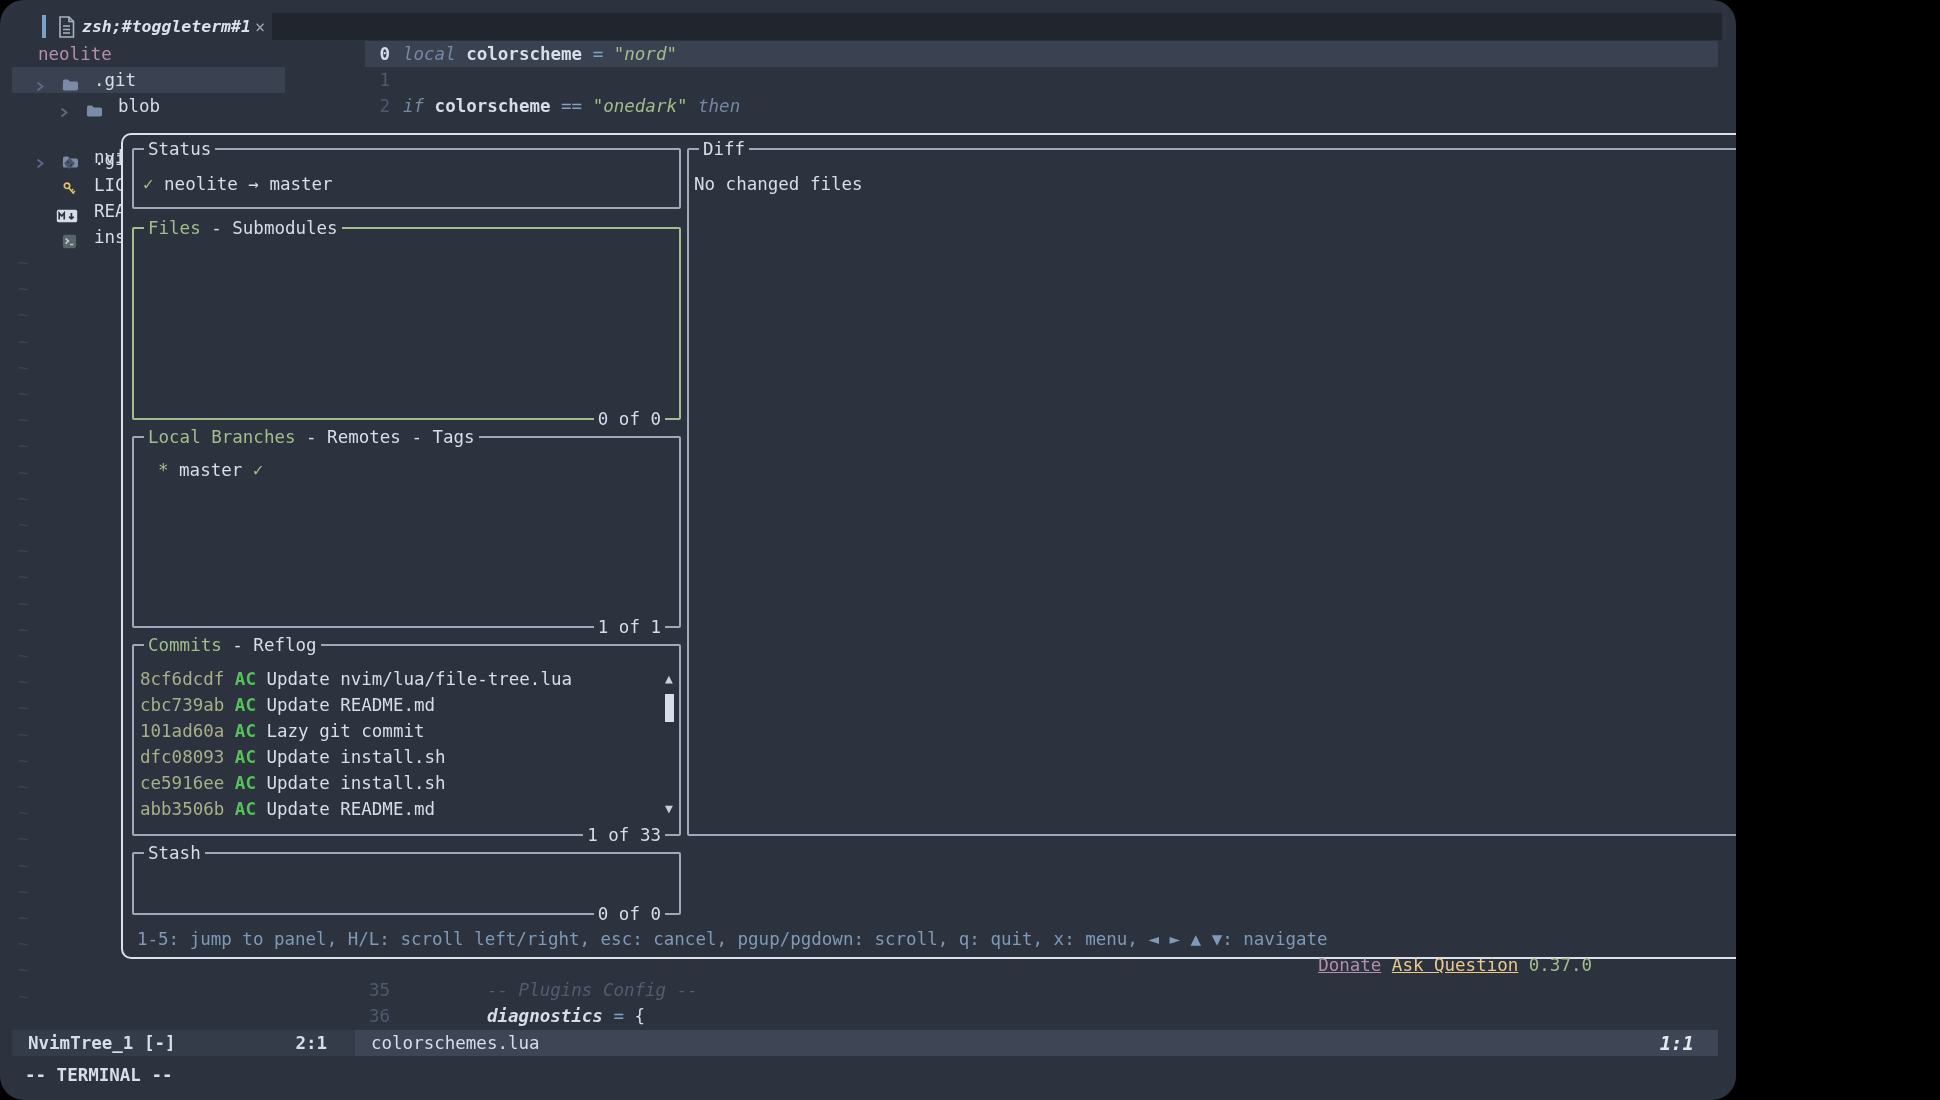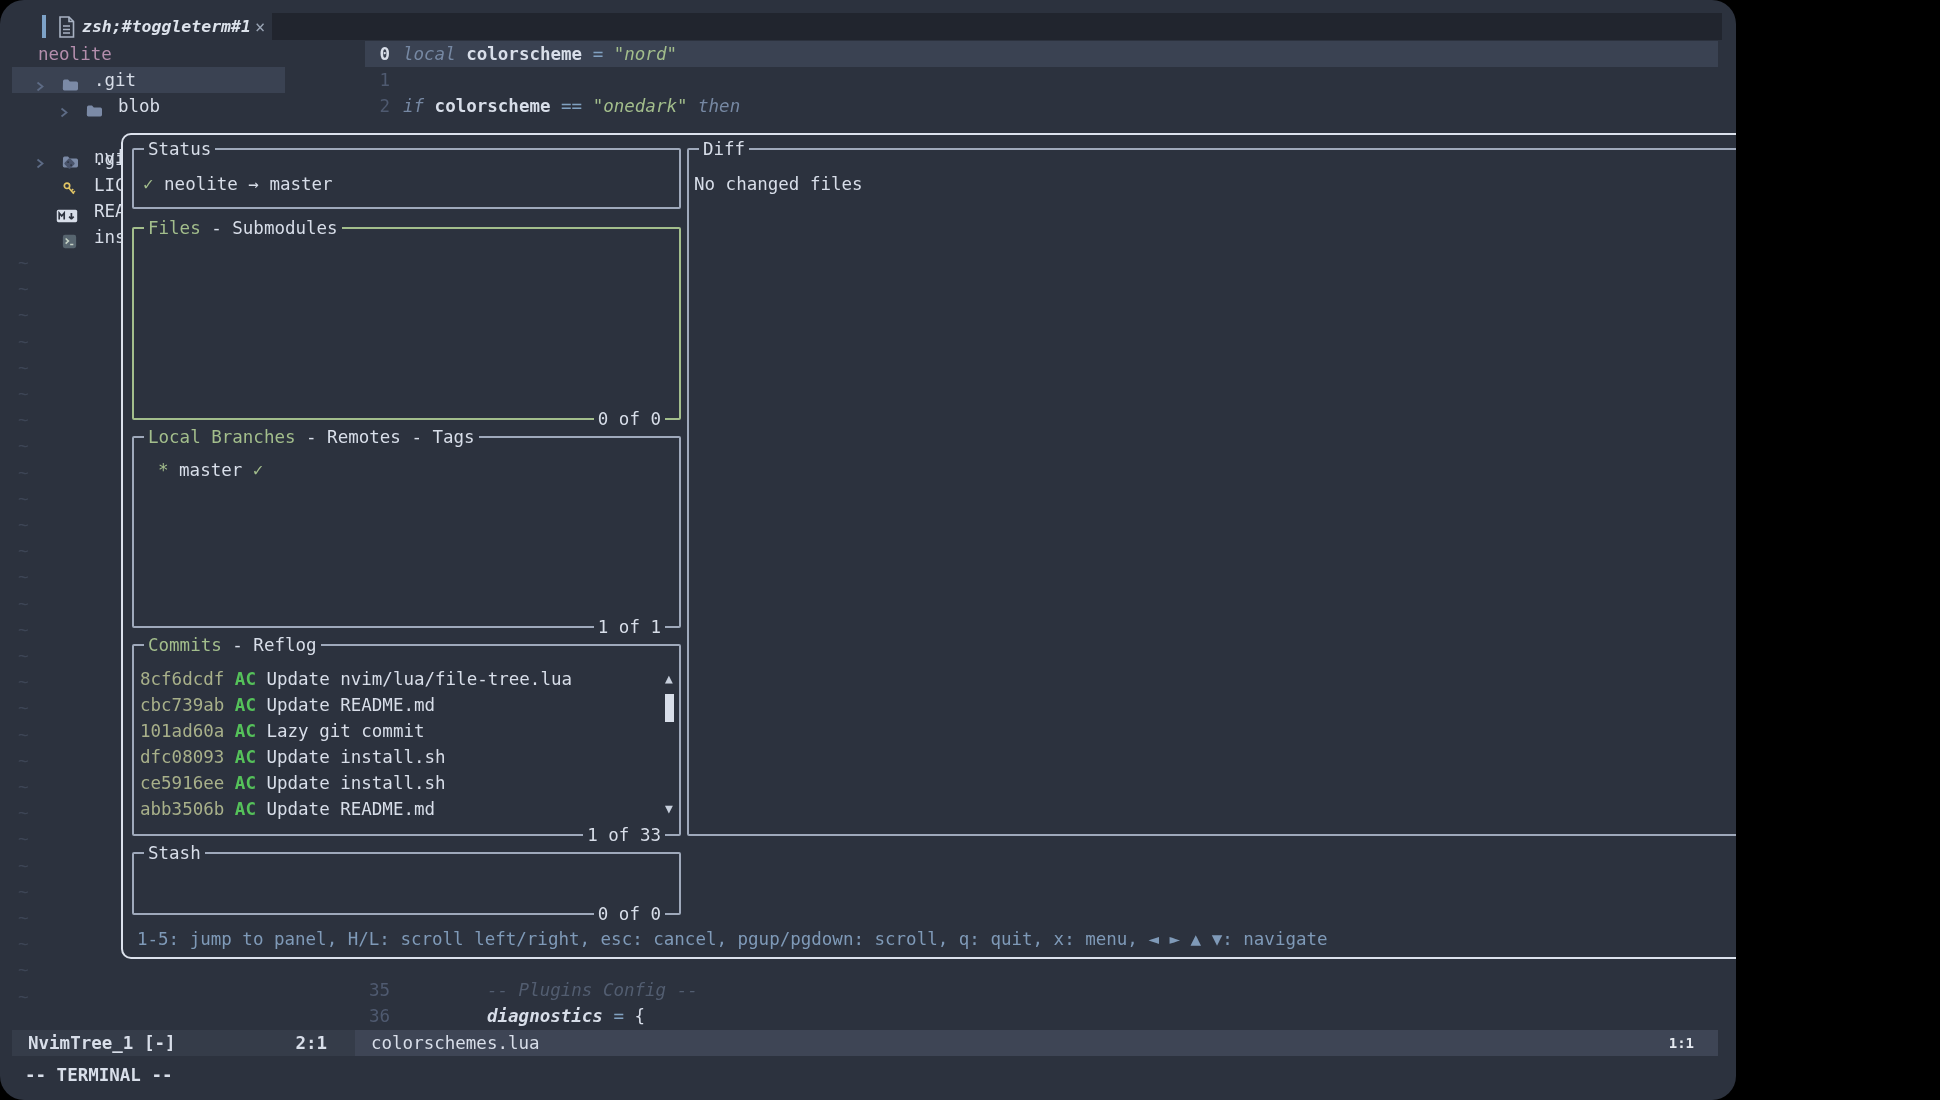--- a/index.html
+++ b/index.html
@@ -54,21 +54,21 @@
   .link{text-decoration:underline;cursor:pointer;}
   .donate{color:var(--mauve);}
   .ask{color:var(--yellow);margin-left:10.5px;}
   .version{color:var(--green);margin-left:10.5px;}
   
   .statusline{position:absolute;left:12px;right:18px;top:1030px;height:26px;background:var(--sl-right);}
   .sl-left{position:absolute;left:0;top:0;width:343px;height:26px;background:var(--sl-left);line-height:26px;font-size:17.5px;color:var(--fg);}
   .sl-buf{position:absolute;left:16px;font-weight:bold;white-space:pre;}
   .sl-pos{position:absolute;right:28px;font-weight:bold;}
   .sl-file{position:absolute;left:359px;top:0;height:26px;line-height:26px;font-size:17.5px;color:var(--fg);}
-  .sl-rpos{position:absolute;right:24px;top:0;height:26px;line-height:26px;font-size:14px;color:#e5e9f0;font-weight:bold;}
+  .sl-rpos{position:absolute;right:24px;top:0;height:26px;line-height:26px;font-size:19px;color:#e5e9f0;font-weight:bold;font-style:italic;}
   .cmdline{left:25px;top:1062px;font-weight:bold;}
 </style>
 </head>
 <body>
 
 <div class="screen">
   <div class="win">
 
     <div>
       <div class="tab-rest"></div>
@@ -204,20 +204,23 @@
       <span class="pcount">0 of 0</span>
     </div>
 
     <div class="panel" style="left:687px;top:148px;width:1117px;height:688px;">
       <span class="ptitle"><span>Diff</span></span>
       <div class="prow" style="left:5px;top:21px;">No changed files</div>
     </div>
 
 
     <div class="mono-row keybar-left">1-5: jump to panel, H/L: scroll left/right, esc: cancel, pgup/pgdown: scroll, q: quit, x: menu, ◄ ► ▲ ▼: navigate</div>
+    <div class="mono-row keybar-right">
+      <span class="link donate">Donate</span><span class="link ask">Ask Question</span><span class="version">0.37.0</span>
+    </div>
 
     <div class="statusline">
       <div class="sl-left">
         <span class="sl-buf">NvimTree_1 [-]</span>
         <span class="sl-pos">2:1</span>
       </div>
       <span class="sl-file">colorschemes.lua</span>
       <span class="sl-rpos">1:1</span>
     </div>
 

